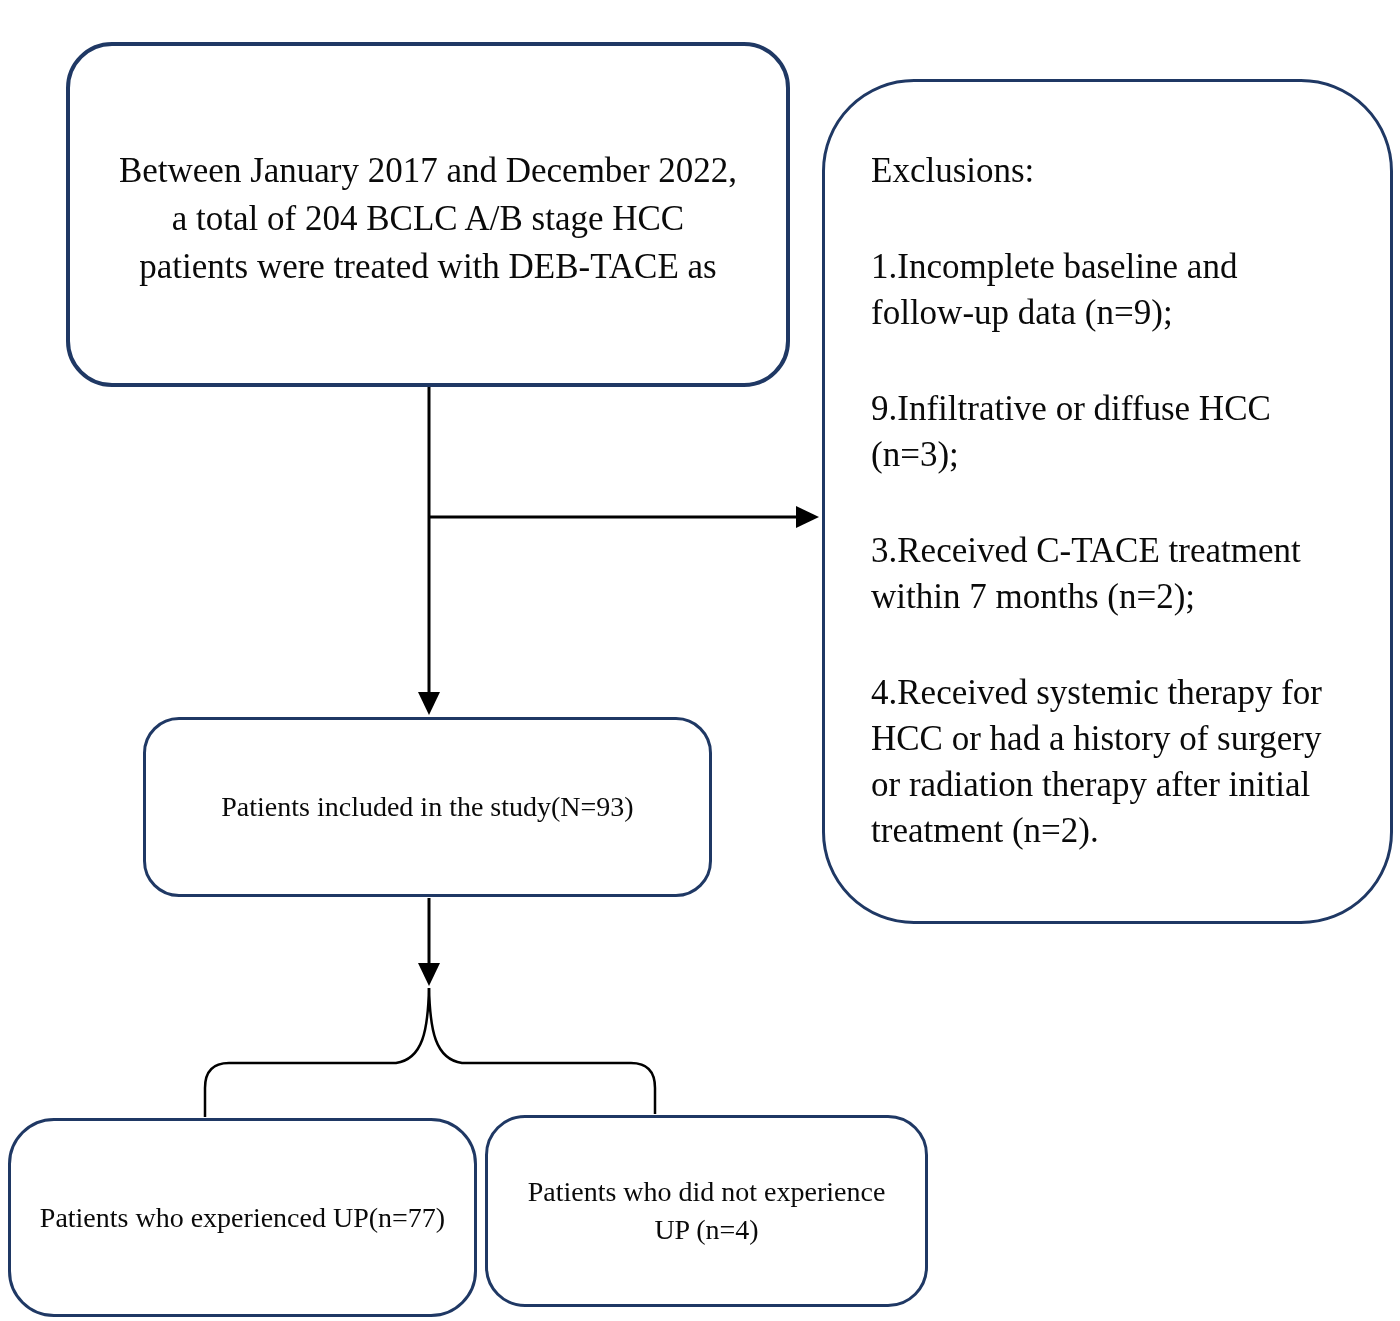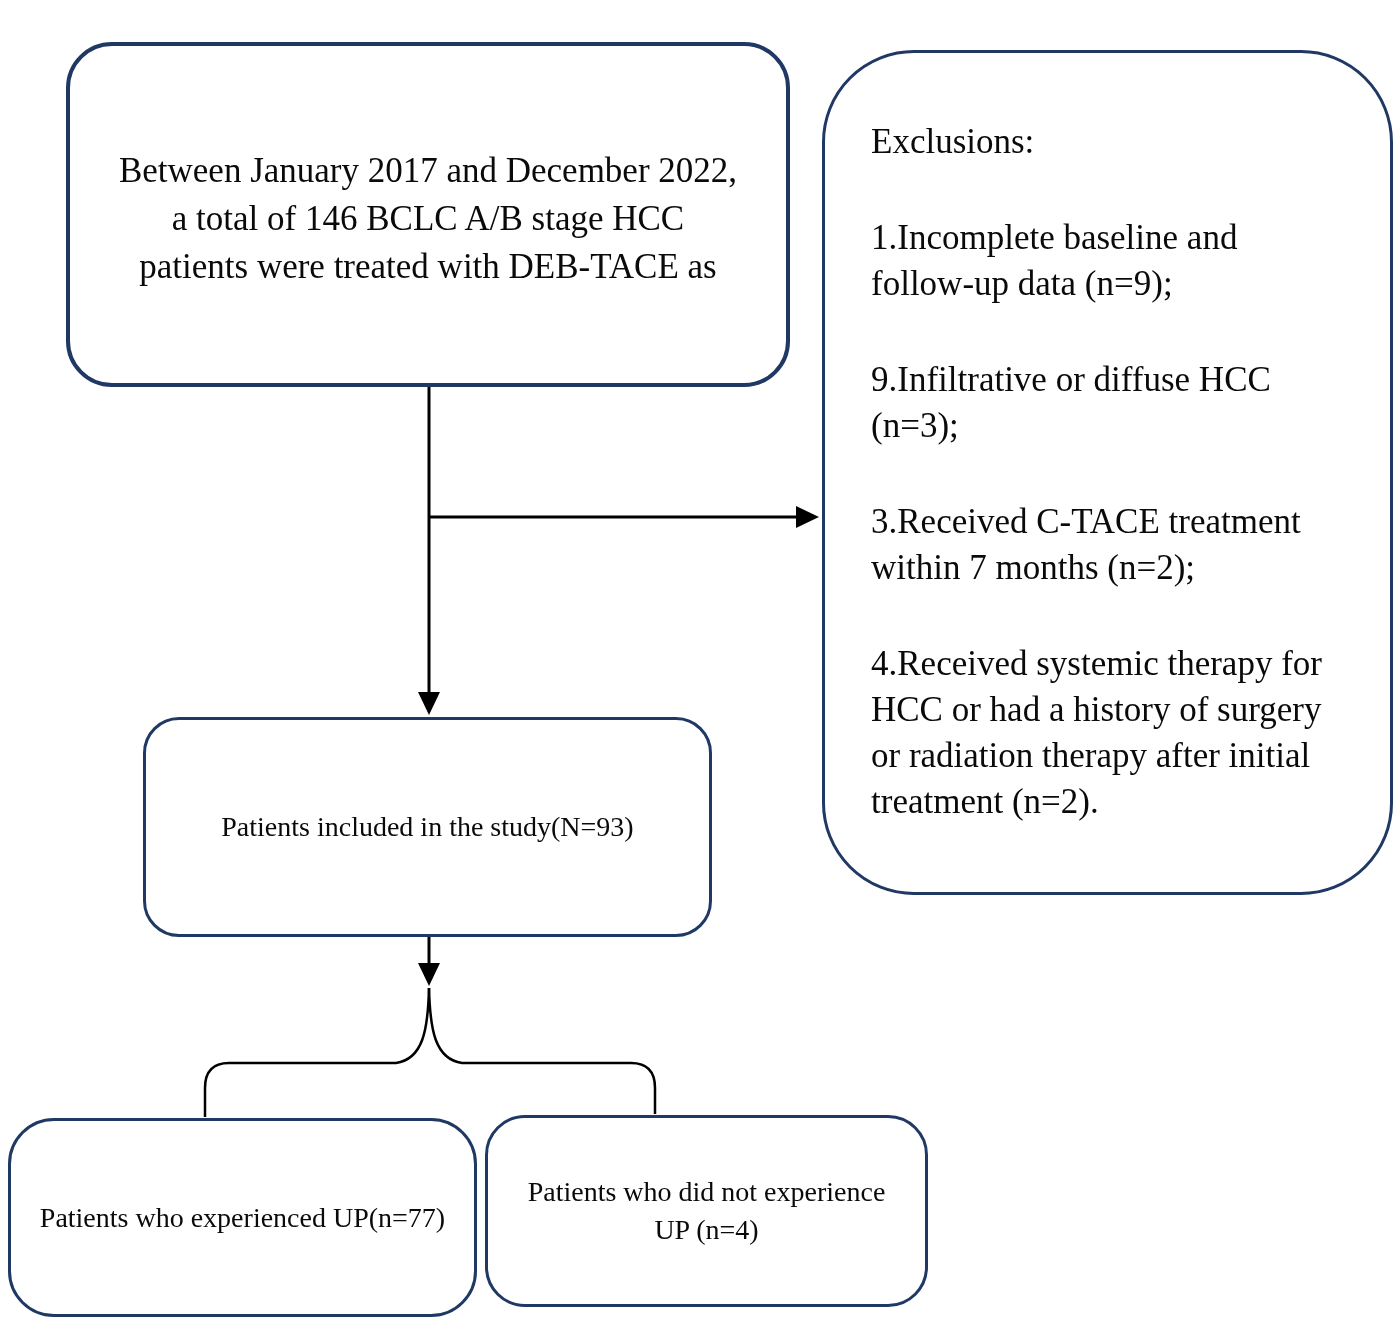--- a/index.html
+++ b/index.html
@@ -39,35 +39,35 @@
   .top-box{
     left:66px;top:4px;width:724px;height:345px;
     border-radius:46px;
     border-width:4px;
     font-size:35px;line-height:48px;
     text-align:right;
     padding-top:8px;
     margin-top:38px;
   }
   .exclusions-box{
-    left:822px;top:50px;width:571px;height:845px;
+    left:822px;top:79px;width:571px;height:845px;
     border-radius:92px;
     justify-content:flex-start;
     align-items:flex-start;
     padding:66px 38px 58px 46px;
     font-size:35px;line-height:46px;
     text-align:left;
   }
   .exclusions-box p{
     margin:0 0 50px 0;
     max-width:466px;
   }
   .exclusions-box p:last-child{margin-bottom:16px;}
   .included-box{
-    left:143px;top:717px;width:569px;height:220px;
+    left:143px;top:717px;width:569px;height:180px;
     border-radius:36px;
     font-size:28px;line-height:38px;
     text-align:left;
   }
   .up-box{
     left:8px;top:1118px;width:469px;height:199px;
     border-radius:46px;
     font-size:28px;line-height:38px;
   }
   .noup-box{
@@ -92,21 +92,21 @@
 
     <line x1="429" y1="898" x2="429" y2="963" stroke-width="3"></line>
     <polygon points="429,986 418,963 440,963"></polygon>
 
     <path stroke-width="2.5" d="M 429 988 C 428 1030 423 1059 396 1063 L 229 1063 Q 205 1063 205 1088 L 205 1117"></path>
     <path stroke-width="2.5" d="M 429 988 C 430 1030 435 1059 462 1063 L 631 1063 Q 655 1063 655 1088 L 655 1114"></path>
   </svg>
 
   <div class="box top-box">
     <div>Between January 2017 and December 2022,</div>
-    <div>a total of 146 BCLC A/B stage HCC</div>
+    <div>a total of 204 BCLC A/B stage HCC</div>
     <div>patients were treated with DEB-TACE as</div>
   </div>
 
   <div class="box exclusions-box">
     <p>Exclusions:</p>
     <p>1.Incomplete baseline and follow-up data (n=9);</p>
     <p>9.Infiltrative or diffuse HCC (n=3);</p>
     <p>3.Received C-TACE treatment within 7 months (n=2);</p>
     <p>4.Received systemic therapy for HCC or had a history of surgery or radiation therapy after initial treatment (n=2).</p>
   </div>

